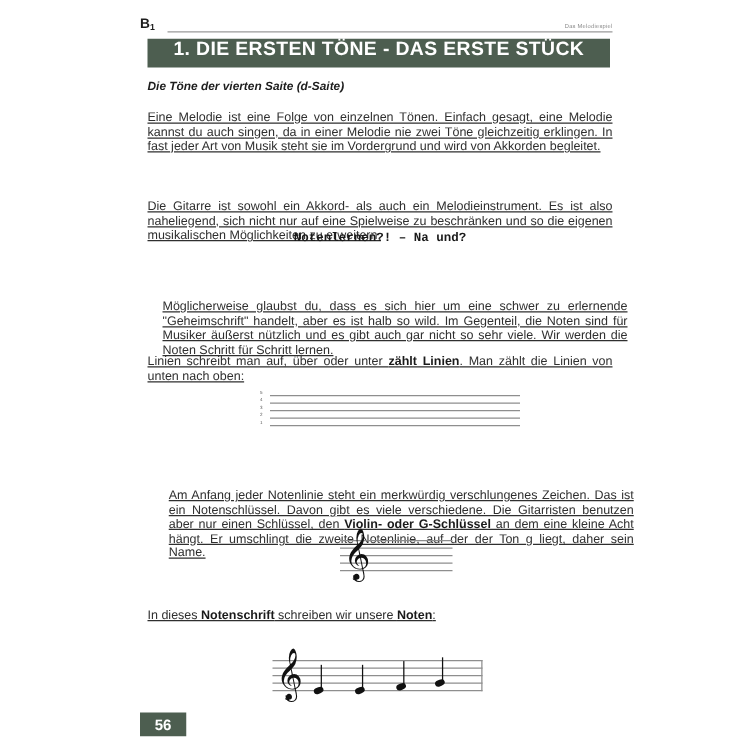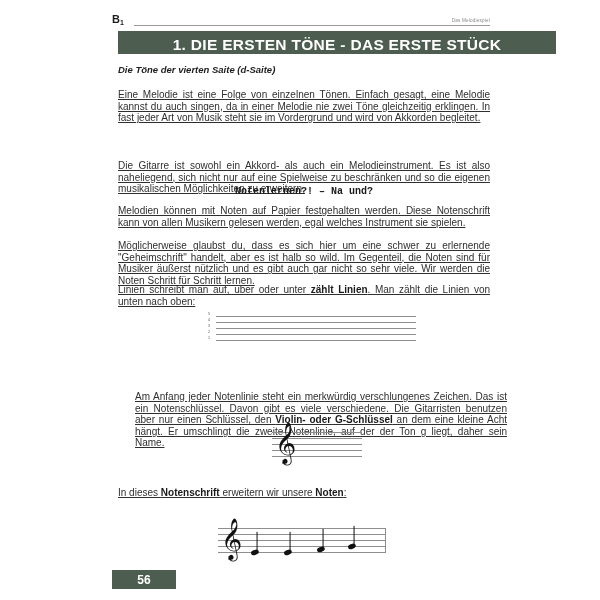--- a/index.html
+++ b/index.html
@@ -51,24 +51,24 @@
     font-size:4.6px;
     color:#8a8a8a;
     letter-spacing:.2px;
     white-space:nowrap;
   }
 
   
   .banner{
     position:absolute;
     left:118px; top:31px;
-    width:438px; height:23px;
+    width:370px; height:23px;
     background:#4d5e50;
     display:flex;
-    align-items:flex-end;
+    align-items:flex-start;
     justify-content:center;
   }
   .banner .btxt{
     color:#ffffff;
     font-size:15.5px;
     font-weight:bold;
     letter-spacing:.3px;
     white-space:nowrap;
   }
 
@@ -104,21 +104,21 @@
     font-size:10px;
     font-weight:bold;
     color:#1a1a1a;
     font-family:Liberation Mono, monospace;
   }
 
   .p1{top:89px;}
   .p2{top:131px;margin-top:29px;}
   .h2 {top:186px;}
   .p3{top:205px;}
-  .p4{top:240px;}
+  .p4{top:240px;margin-left:12px;}
   .p5{top:284px;}
   .p6{top:391px;margin-left:17px;}
   .p7{top:487px;}
 
   
   .staff{
     position:absolute;
   }
   .staff .ln{
     position:absolute;
@@ -193,21 +193,21 @@
     width:1.2px; height:19px;
     background:#111;
     transform:rotate(20deg);
     transform-origin:bottom right;
   }
 
   
   .pagebox{
     position:absolute;
     left:112px; top:570px;
-    width:64px; height:19px;
+    width:37px; height:19px;
     background:#4d5e50;
     display:flex;
     align-items:center;
     justify-content:center;
   }
   .pagebox span{
     color:#ffffff;
     font-size:12px;
     font-weight:bold;
   }
@@ -227,21 +227,20 @@
     <div class="btxt">1. DIE ERSTEN TÖNE - DAS ERSTE STÜCK</div>
   </div>
 
   <div class="subtitle">Die Töne der vierten Saite (d-Saite)</div>
 
   <div class="col p1">Eine Melodie ist eine Folge von einzelnen Tönen. Einfach gesagt, eine Melodie kannst du auch singen, da in einer Melodie nie zwei Töne gleichzeitig erklingen. In fast jeder Art von Musik steht sie im Vordergrund und wird von Akkorden begleitet.</div>
   <div class="col p2">Die Gitarre ist sowohl ein Akkord- als auch ein Melodieinstrument. Es ist also naheliegend, sich nicht nur auf eine Spielweise zu beschränken und so die eigenen musikalischen Möglichkeiten zu erweitern.</div>
 
   <div class="center-head h2">Notenlernen?! – Na und?</div>
 
-  <div class="col p3">Melodien können mit Noten auf Papier festgehalten werden. Diese Notenschrift kann von allen Musikern gelesen werden, egal welches Instrument sie spielen.</div>
   <div class="col p4">Möglicherweise glaubst du, dass es sich hier um eine schwer zu erlernende "Geheimschrift" handelt, aber es ist halb so wild. Im Gegenteil, die Noten sind für Musiker äußerst nützlich und es gibt auch gar nicht so sehr viele. Wir werden die Noten Schritt für Schritt lernen.</div>
 
   <div class="col p5"><span>Linien schreibt man auf, über oder unter </span><b>zählt Linien</b><span>. Man zählt die Linien von unten nach oben:</span></div>
 
   <div class="staff staff-num">
     <div class="nums">
       <span class="n5">5</span>
       <span class="n4">4</span>
       <span class="n3">3</span>
       <span class="n2">2</span>
@@ -263,21 +262,21 @@
     <div class="ln l3"></div>
     <div class="ln l4"></div>
     <div class="clef">
       <svg width="22" height="44" viewBox="0 0 22 44">
         <text x="0" y="33" font-family="DejaVu Sans, sans-serif" font-size="36" fill="#111">𝄞</text>
         <text x="7" y="42" font-family="Liberation Sans, sans-serif" font-size="6" fill="#111">8</text>
       </svg>
     </div>
   </div>
 
-  <div class="col p7"><span>In dieses </span><b>Notenschrift</b><span> erweitern wir unsere </span><b>Noten</b><span>:</span></div>
+  <div class="col p7"><span>In dieses </span><b>Notenschrift</b><span> schreiben wir unsere </span><b>Noten</b><span>:</span></div>
 
   <div class="staff staff-notes">
     <div class="ln l0"></div>
     <div class="ln l1"></div>
     <div class="ln l2"></div>
     <div class="ln l3"></div>
     <div class="ln l4"></div>
     <div class="bar-end"></div>
     <div class="clef">
       <svg width="22" height="44" viewBox="0 0 22 44">

